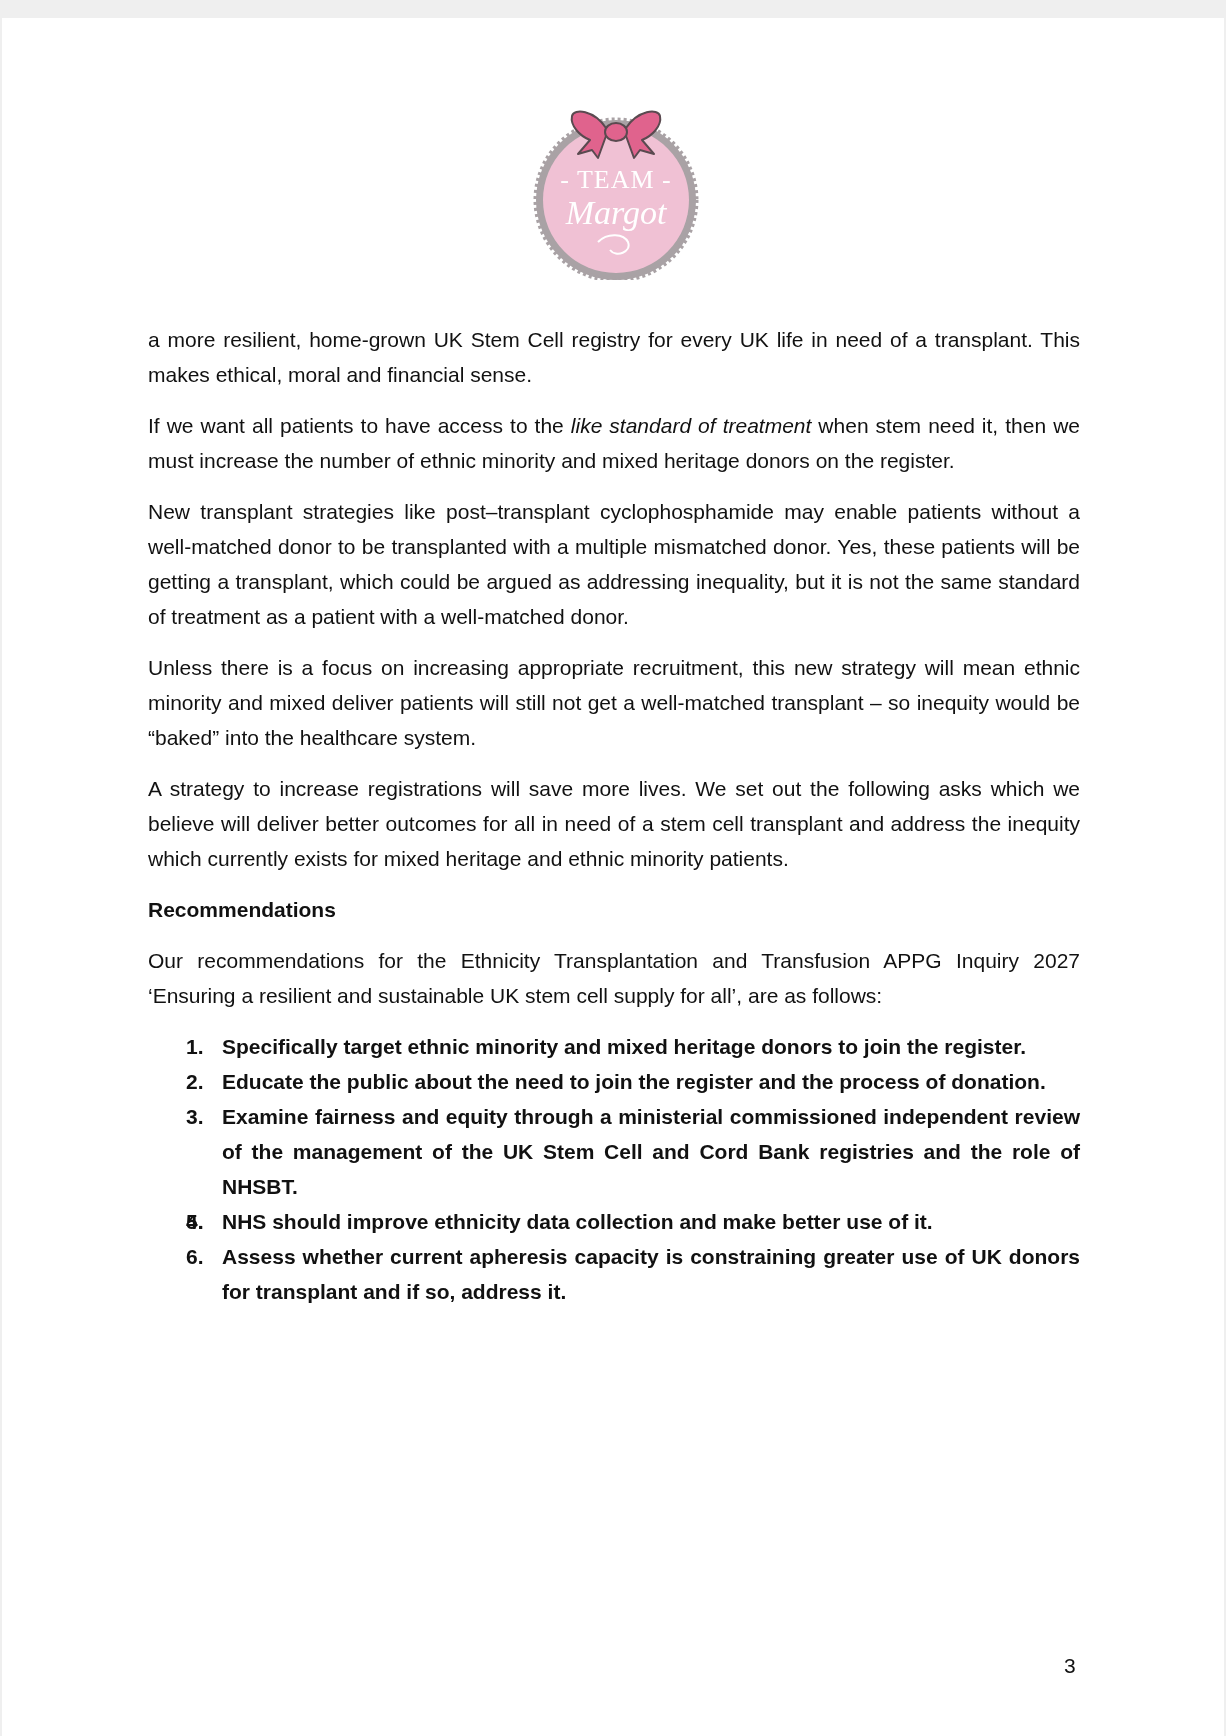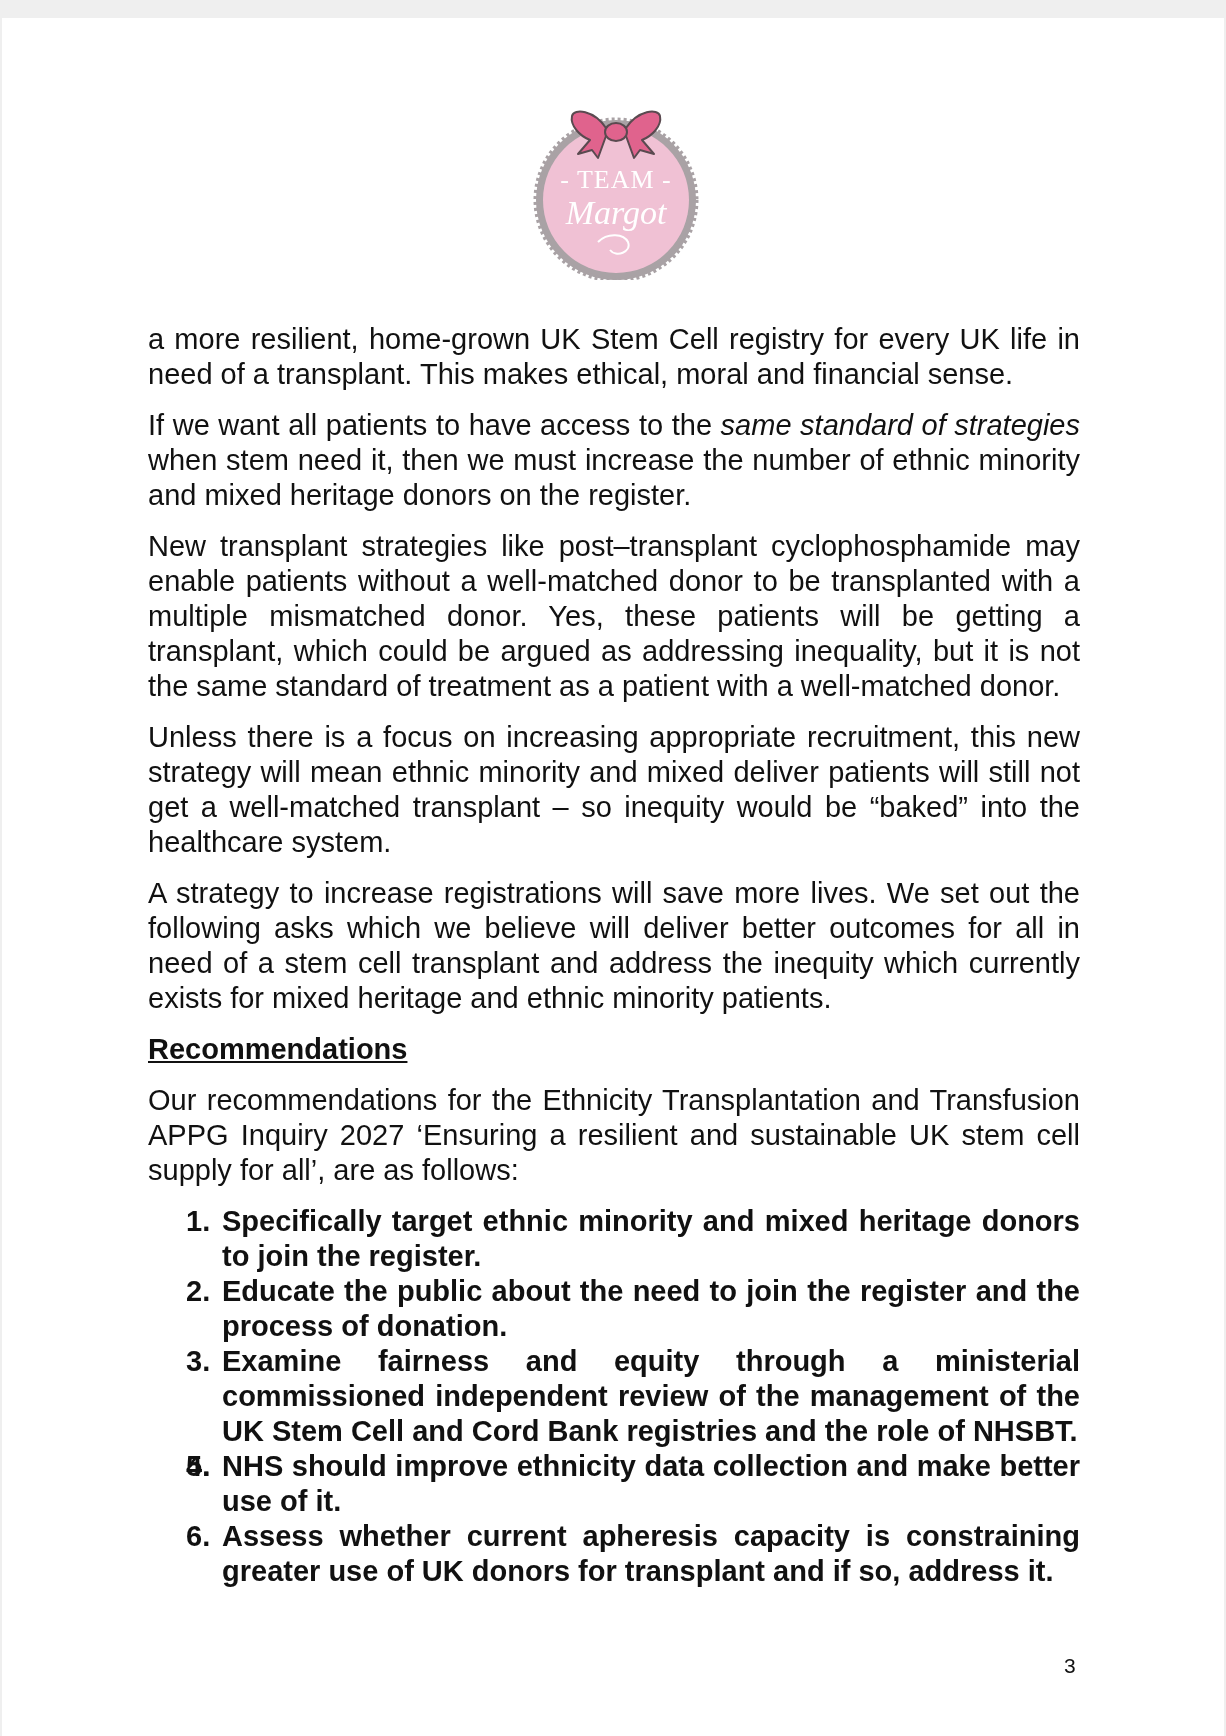--- a/index.html
+++ b/index.html
@@ -19,26 +19,26 @@
     }
     .logo {
       position: absolute;
       left: 526px; top: 84px;
       width: 176px; height: 178px;
     }
     .content {
       position: absolute;
       left: 146px; top: 304px;
       width: 932px;
-      font-size: 29px;
+      font-size: 21px;
       line-height: 35px;
       text-align: justify;
     }
     .content p { margin: 0 0 16px 0; }
-    .content p.heading { font-weight: bold; margin-bottom: 16px; text-decoration: underline; }
+    .content p.heading { font-weight: bold; margin-bottom: 16px; }
     ol.recs {
       margin: 0; padding: 0;
       list-style: none;
       font-weight: bold;
     }
     ol.recs li {
       position: relative;
       padding-left: 74px;
       margin: 0;
     }
@@ -73,21 +73,21 @@
       </g>
 
       <text x="88" y="86" text-anchor="middle" fill="#ffffff" font-family="Liberation Serif, serif" font-size="26" letter-spacing="1">- TEAM -</text>
       <text x="88" y="122" text-anchor="middle" fill="#ffffff" font-family="Liberation Serif, serif" font-style="italic" font-size="34">Margot</text>
       <path d="M70 140 C80 130, 96 132, 100 140 C104 150, 88 156, 82 148" fill="none" stroke="#ffffff" stroke-width="2"></path>
     </svg>
   </div>
 
   <div class="content">
     <p>a more resilient, home-grown UK Stem Cell registry for every UK life in need of a transplant. This makes ethical, moral and financial sense.</p>
-    <p><span>If we want all patients to have access to the </span><em>same standard of strategies</em><span> when stem need it, then we must increase the number of ethnic minority and mixed heritage donors on the register.</span></p>
+    <p><span>If we want all patients to have access to the </span><em>like standard of treatment</em><span> when stem need it, then we must increase the number of ethnic minority and mixed heritage donors on the register.</span></p>
     <p>New transplant strategies like post–transplant cyclophosphamide may enable patients without a well-matched donor to be transplanted with a multiple mismatched donor. Yes, these patients will be getting a transplant, which could be argued as addressing inequality, but it is not the same standard of treatment as a patient with a well-matched donor.</p>
     <p>Unless there is a focus on increasing appropriate recruitment, this new strategy will mean ethnic minority and mixed deliver patients will still not get a well-matched transplant – so inequity would be “baked” into the healthcare system.</p>
     <p>A strategy to increase registrations will save more lives.  We set out the following asks which we believe will deliver better outcomes for all in need of a stem cell transplant and address the inequity which currently exists for mixed heritage and ethnic minority patients.</p>
     <p class="heading">Recommendations</p>
     <p>Our recommendations for the Ethnicity Transplantation and Transfusion APPG Inquiry 2027 ‘Ensuring a resilient and sustainable UK stem cell supply for all’, are as follows:</p>
 
     <ol class="recs">
       <li><span class="num">1.</span><span>Specifically target ethnic minority and mixed heritage donors to join the register.</span></li>
       <li><span class="num">2.</span><span>Educate the public about the need to join the register and the process of donation.</span></li>
       <li><span class="num">3.</span><span>Examine fairness and equity through a ministerial commissioned independent review of the management of the UK Stem Cell and Cord Bank registries and the role of NHSBT.</span></li>

